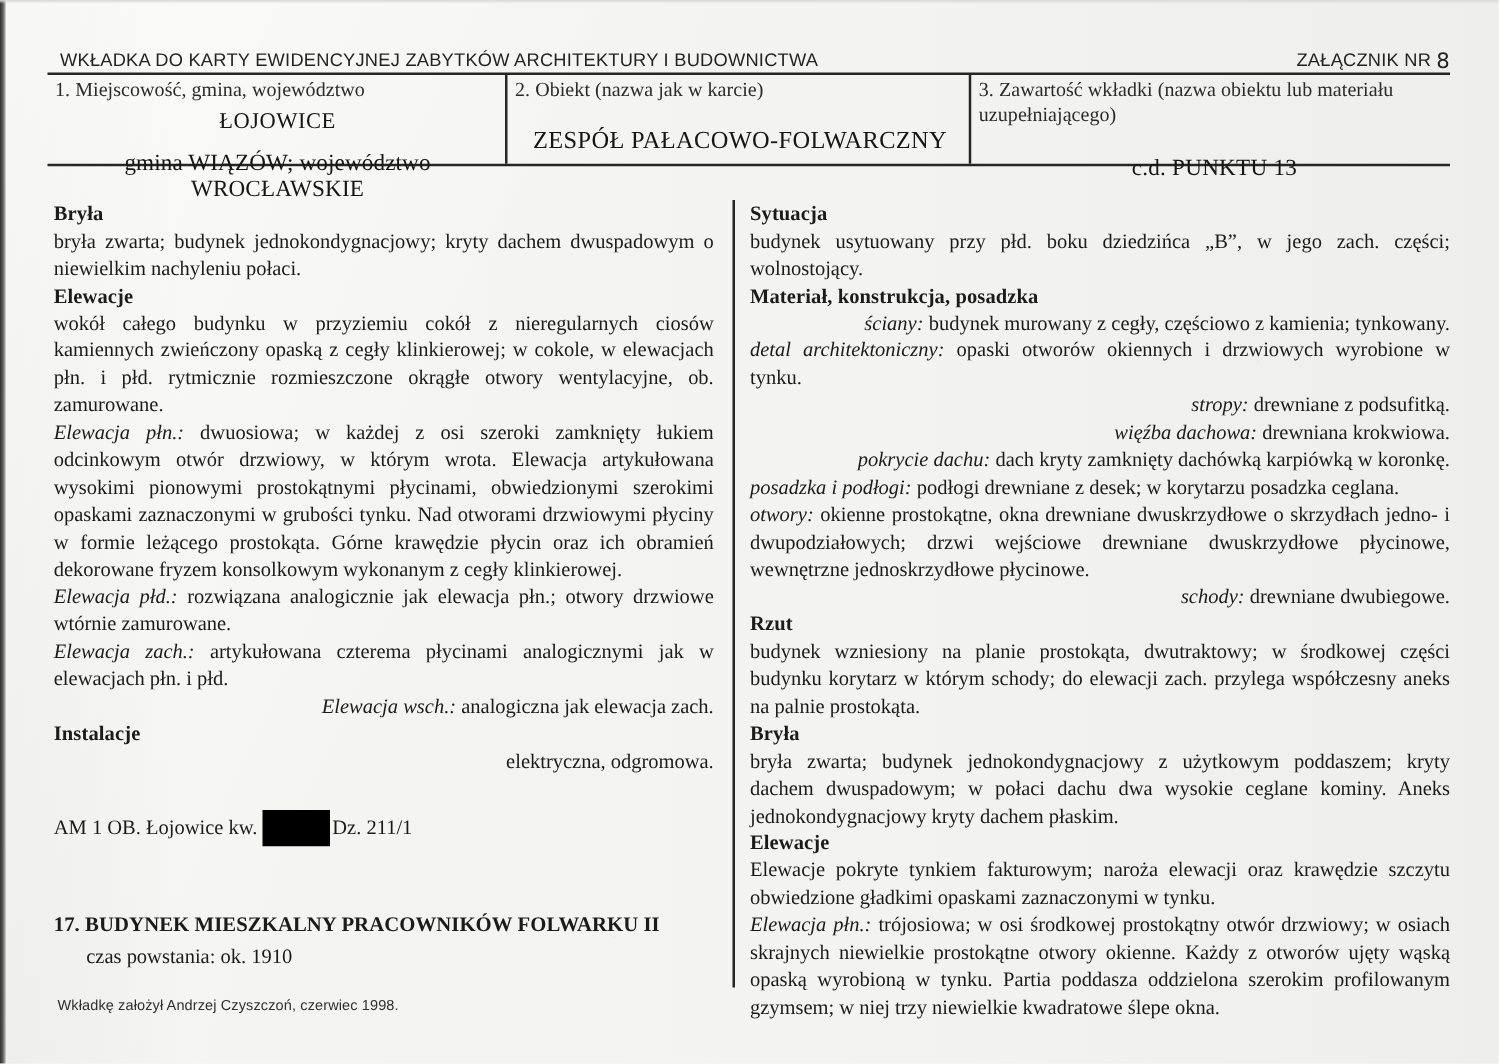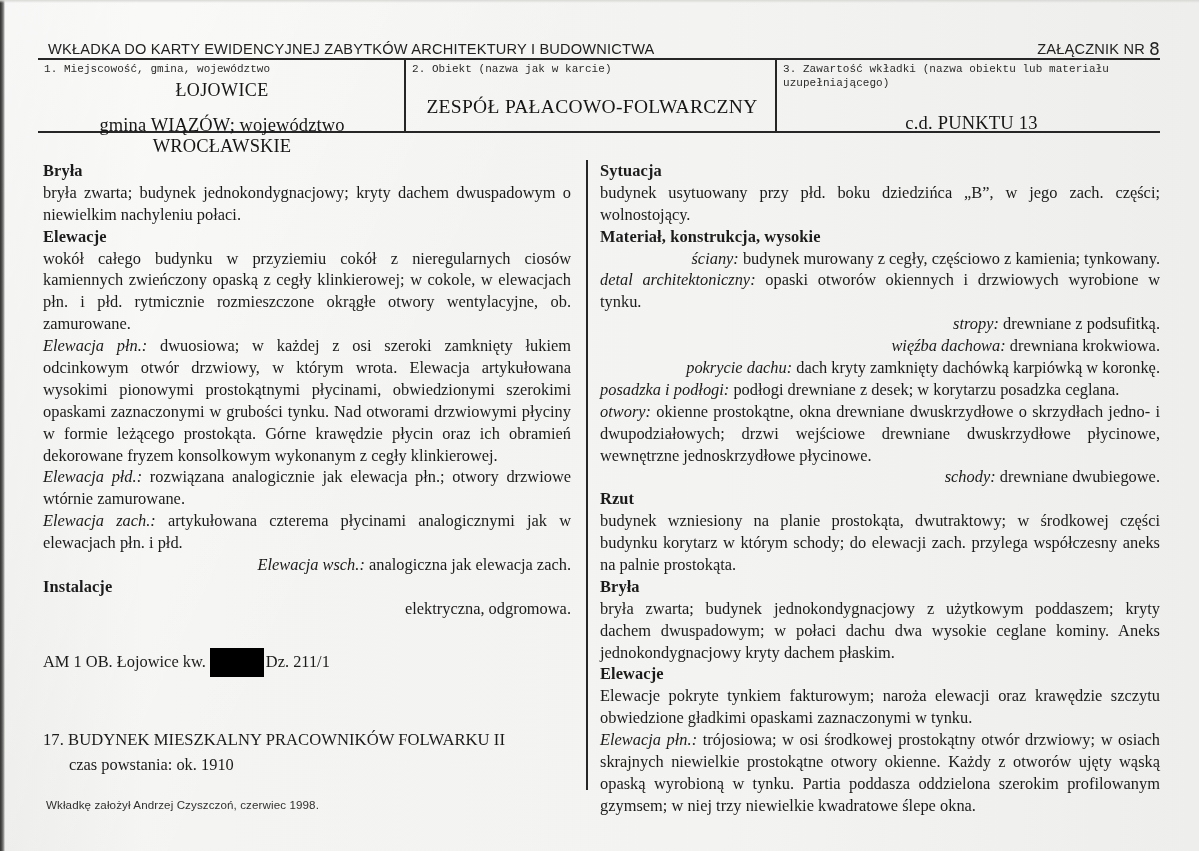--- a/index.html
+++ b/index.html
@@ -96,22 +96,22 @@
   }
   .cell {
     position: absolute;
     top: 0; height: 71px;
   }
   .cell.c1 { left: 44px;  width: 356px; }
   .cell.c2 { left: 412px; width: 360px; }
   .cell.c3 { left: 783px; width: 377px; }
 
   .cell-label {
-    font-family: Liberation Mono, monospace;
-    font-size: 11px;
+    font-family: Liberation Serif, serif;
+    font-size: 16px;
     color: #2b2b2b;
     letter-spacing: .05px;
     line-height: 1.25;
     padding-top: 3px;
   }
   .cell-value {
     text-align: center;
     font-family: "Liberation Serif", "DejaVu Serif", serif;
     color: #161616;
   }
@@ -164,21 +164,21 @@
     width: 54px;
     height: 29px;
     background: #000000;
     margin: 0 2px 0 4px;
     vertical-align: middle;
   }
 
   .section-title {
     margin: 0;
     padding-top: 52px;
-    font-weight: normal;
+    font-weight: bold;
     font-size: 16.6px;
     letter-spacing: .05px;
   }
   .section-sub {
     margin: 0;
     padding-left: 26px;
     padding-top: 3px;
     font-size: 16.4px;
   }
 
@@ -257,21 +257,21 @@
       <p class="section-title">17. BUDYNEK MIESZKALNY PRACOWNIKÓW FOLWARKU II</p>
       <p class="section-sub">czas powstania: ok. 1910</p>
 
     </div>
 
     <div class="col right">
 
       <p class="hd">Sytuacja</p>
       <p class="p">budynek usytuowany przy płd. boku dziedzińca „B”, w jego zach. części; wolnostojący.</p>
 
-      <p class="hd">Materiał, konstrukcja, wysokie</p>
+      <p class="hd">Materiał, konstrukcja, posadzka</p>
 
       <p class="p nojust"><span class="it">ściany:</span><span> budynek murowany z cegły, częściowo z kamienia; tynkowany.</span></p>
 
       <p class="p"><span class="it">detal architektoniczny:</span><span> opaski otworów okiennych i drzwiowych wyrobione w tynku.</span></p>
 
       <p class="p nojust"><span class="it">stropy:</span><span> drewniane z podsufitką.</span></p>
 
       <p class="p nojust"><span class="it">więźba dachowa:</span><span> drewniana krokwiowa.</span></p>
 
       <p class="p nojust"><span class="it">pokrycie dachu:</span><span> dach kryty zamknięty dachówką karpiówką w koronkę.</span></p>

